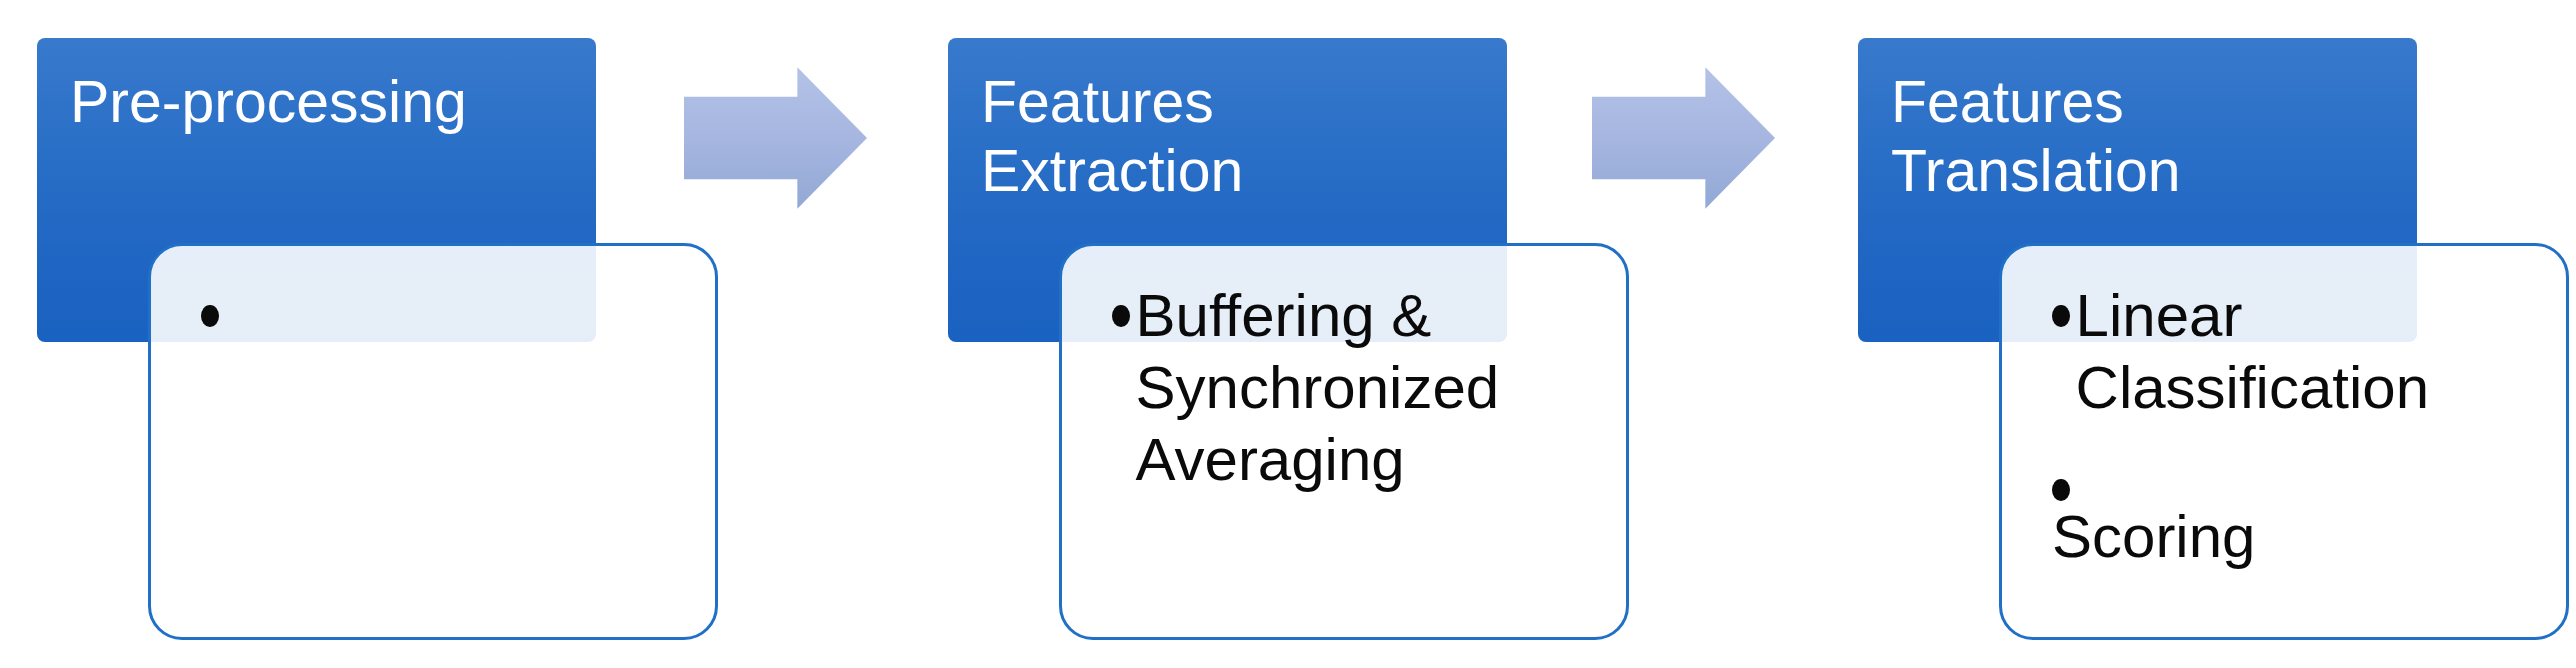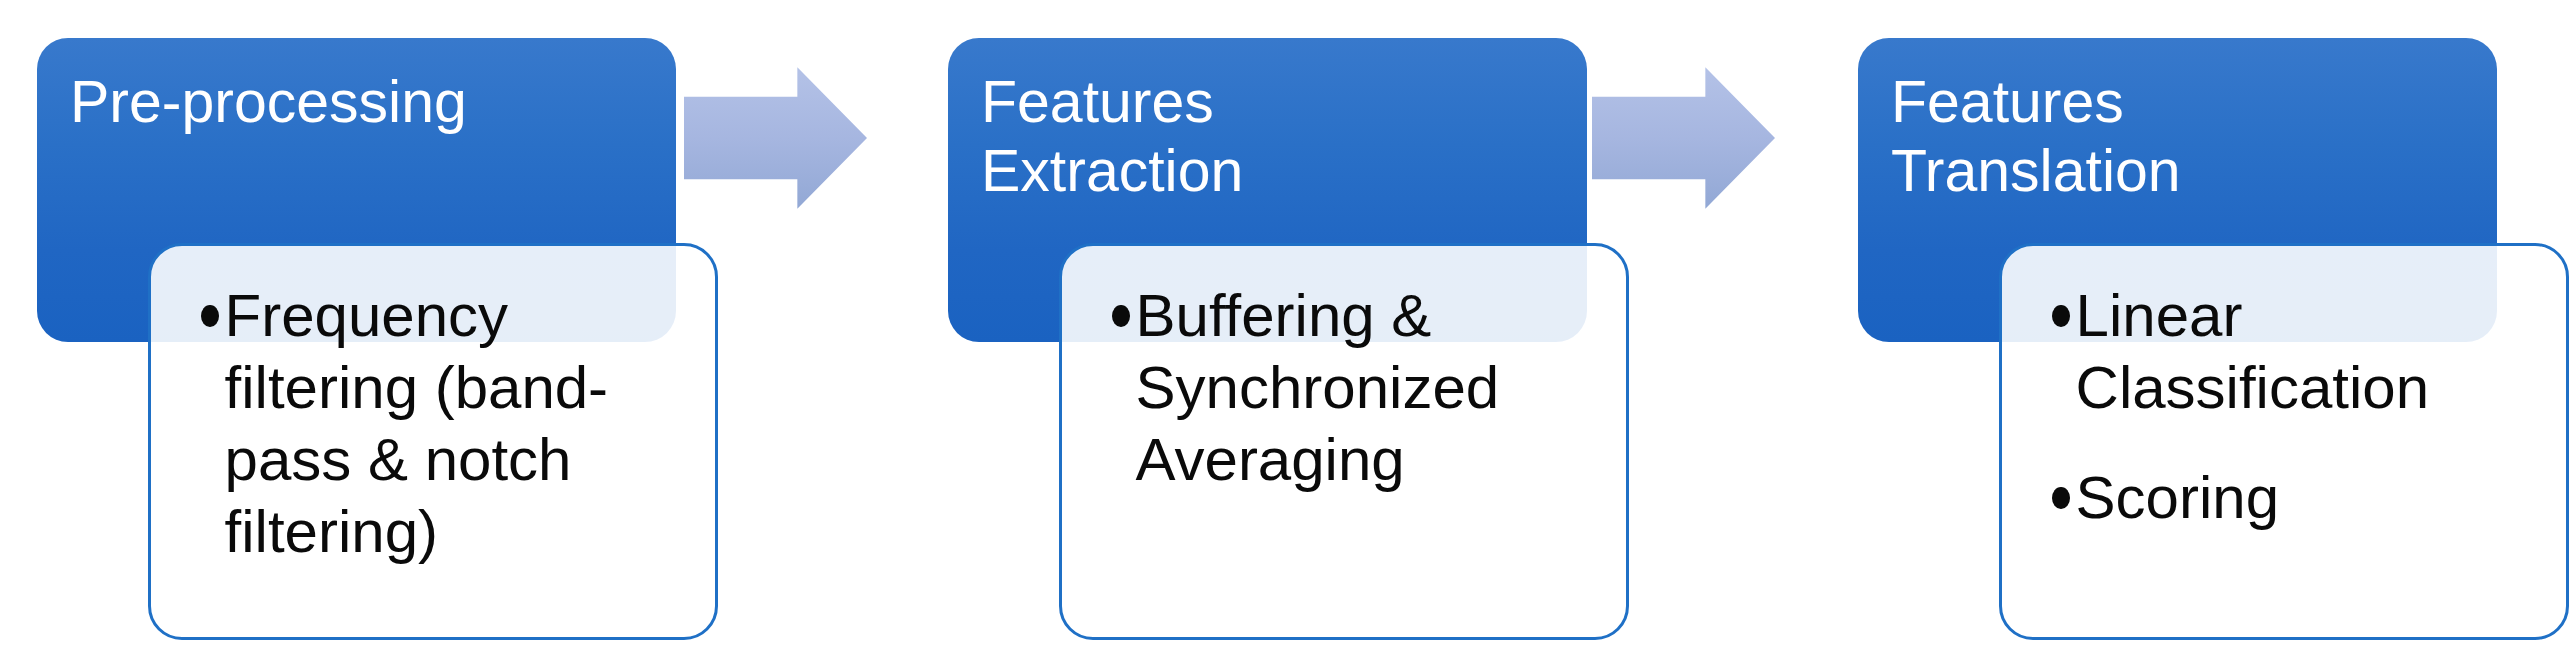--- a/index.html
+++ b/index.html
@@ -11,22 +11,22 @@
   html,body{margin:0;padding:0;}
   body{
     width:2576px;height:668px;background:var(--page-bg);
     font-family:"Liberation Sans", sans-serif;
     overflow:hidden;
   }
   .canvas{position:relative;width:2576px;height:668px;background:var(--page-bg);}
 
   
   .step-header{
-    position:absolute;top:38px;width:639px;height:304px;
-    border-radius:31px;
+    position:absolute;top:38px;width:559px;height:304px;
+    border-radius:8px;
     background:linear-gradient(180deg,var(--header-top) 0%,var(--header-mid) 35%,var(--header-low) 70%,var(--header-bottom) 100%);
     z-index:1;
   }
   .step-title{
     padding:30px 17.7px 0 33px;
     font-size:59px;line-height:69px;
     color:var(--title-text);
     white-space:pre-line;
   }
 
@@ -34,21 +34,21 @@
   .step-card{
     position:absolute;top:243px;width:570px;height:397px;
     box-sizing:border-box;
     border:3px solid var(--card-border);
     border-radius:34px;
     background:var(--card-bg);
     z-index:2;
   }
   .bullet-list{padding:34px 20.7px 0 50px;}
   .bullet-item{display:flex;align-items:flex-start;}
-  .bullet-item + .bullet-item{margin-top:38px;}
+  .bullet-item + .bullet-item{margin-top:30px;flex-direction:column;}
   .bullet-icon{
     flex:none;width:17.7px;height:22px;border-radius:50%;
     background:var(--body-text);
     margin:25.4px 5.9px 0 0;
   }
   .bullet-text{
     font-size:60px;line-height:72px;
     color:var(--body-text);
     white-space:pre-line;
   }
@@ -72,24 +72,20 @@
 <div class="canvas">
 
   <div class="step step1">
     <div class="step-header">
       <div class="step-title">Pre-processing</div>
     </div>
     <div class="step-card">
       <div class="bullet-list">
         <div class="bullet-item">
           <span class="bullet-icon"></span>
-          <span class="bullet-text">Frequency
-filtering (band-
-pass &amp; notch
-filtering)</span>
         </div>
       </div>
     </div>
   </div>
 
   <svg class="flow-arrow arrow1" viewBox="0 0 310 240" xmlns="http://www.w3.org/2000/svg">
     <defs>
       <linearGradient id="arrowGrad1" x1="0" y1="0" x2="0" y2="1">
         <stop class="arrow-stop-a" offset="0"></stop>
         <stop class="arrow-stop-b" offset="0.5"></stop>

